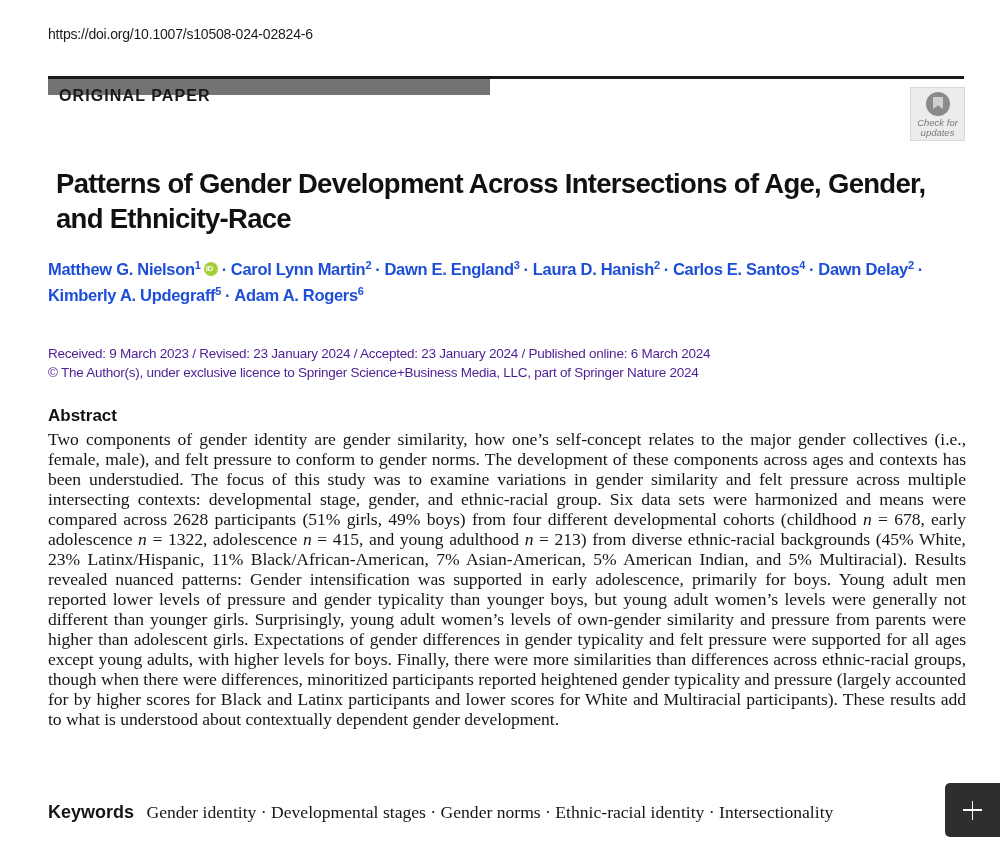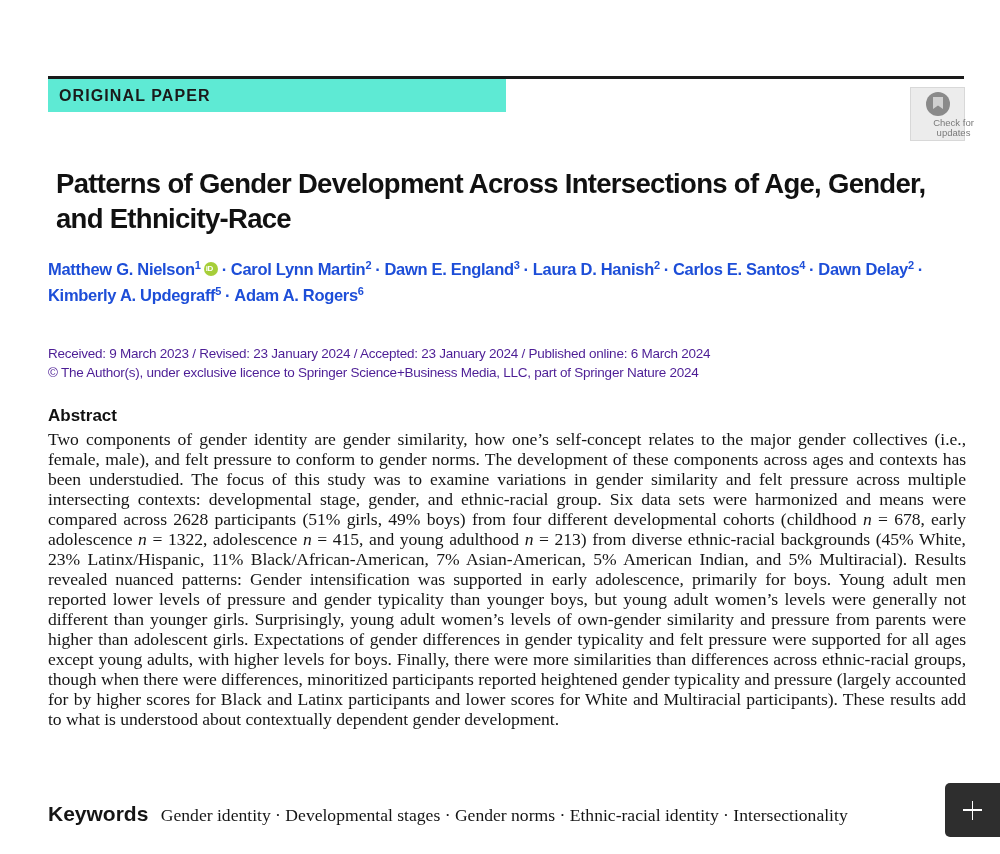--- a/index.html
+++ b/index.html
@@ -5,55 +5,56 @@
   html, body { margin: 0; padding: 0; background: #ffffff; }
   body { width: 1000px; height: 854px; position: relative; overflow: hidden; color: #111; }
   .sans { font-family: "Liberation Sans", "DejaVu Sans", sans-serif; }
   .serif { font-family: "Liberation Serif", "DejaVu Serif", serif; }
 
   .journal-meta { position: absolute; left: 48px; top: 24px; font-size: 14px; line-height: 21px; color: #1a1a1a; letter-spacing: -0.2px; }
   .journal-meta div { white-space: nowrap; }
 
   .top-rule { position: absolute; left: 48px; top: 76px; width: 916px; height: 3px; background: #1a1a1a; }
 
-  .section-bar { position: absolute; left: 48px; top: 79px; width: 442px; height: 33px; background: #5eead4; padding-left: 16px; }
+  .section-bar { position: absolute; left: 48px; top: 79px; width: 442px; height: 16px; background: #737373; }
   .section-bar span { position: absolute; left: 11px; top: 8px; font-size: 16px; font-weight: bold; letter-spacing: 1.1px; color: #1a1a1a; }
 
   .crossmark { position: absolute; left: 910px; top: 87px; width: 55px; height: 54px; background: #ececec; border: 1px solid #d8d8d8; box-sizing: border-box; text-align: center; }
   .crossmark .cm-circle { position: absolute; left: 15px; top: 4px; width: 24px; height: 24px; border-radius: 50%; background: #8a8a8a; }
   .crossmark .cm-circle::after { content: ""; position: absolute; left: 7px; top: 5px; width: 10px; height: 12px; background: #d0d0d0; clip-path: polygon(0 0,100% 0,100% 100%,50% 70%,0 100%); }
-  .crossmark .cm-text { position: absolute; left: 16px; top: 30px; width: 100%; font-size: 9.5px; line-height: 10px; color: #7a7a7a; }
+  .crossmark .cm-text { position: absolute; left: 0; top: 30px; width: 100%; font-size: 9.5px; line-height: 10px; color: #7a7a7a; font-style: italic; }
 
   .title { position: absolute; left: 48px; top: 158px; width: 880px; font-size: 27.5px; line-height: 35px; font-weight: bold; letter-spacing: -0.7px; color: #111; }
 
   .authors { position: absolute; left: 48px; top: 256px; width: 920px; font-size: 16.5px; line-height: 26px; font-weight: bold; letter-spacing: -0.3px; color: #1d4ed8; }
   .authors sup { font-size: 11px; line-height: 0; vertical-align: 6px; }
   .orcid { display: inline-block; width: 14px; height: 14px; border-radius: 50%; background: #a6ce39; vertical-align: -1px; margin-left: 3px; position: relative; }
   .orcid::after { content: "iD"; position: absolute; left: 2px; top: 1px; font-size: 8px; line-height: 12px; color: #fff; font-weight: bold; }
   .sep { font-weight: bold; margin: 0 4px; }
 
   .dates { position: absolute; left: 48px; top: 336px; font-size: 13.5px; line-height: 19px; color: #4c1d95; letter-spacing: -0.25px; margin-top: 8px; }
   .dates div { white-space: nowrap; }
 
   .abstract-heading { position: absolute; left: 48px; top: 406px; font-size: 17px; font-weight: bold; color: #111; }
   .abstract-body { position: absolute; left: 48px; top: 429px; width: 918px; font-size: 17.6px; line-height: 20px; text-align: justify; color: #151515; letter-spacing: -0.05px; }
   .abstract-body i { font-style: italic; }
 
   .keywords { position: absolute; left: 48px; top: 802px; font-size: 17.6px; color: #151515; white-space: nowrap; }
-  .keywords .kw-label { font-weight: bold; font-size: 21px; margin-right: 8px; }
+  .keywords .kw-label { font-weight: bold; font-size: 18px; margin-right: 8px; }
 
   .fab { position: absolute; left: 945px; top: 783px; width: 60px; height: 54px; background: #2e2e2e; border-radius: 5px 0 0 5px; }
   .fab::before, .fab::after { content: ""; position: absolute; background: #fff; }
   .fab::before { left: 18px; top: 26px; width: 19px; height: 1.6px; }
   .fab::after { left: 26.5px; top: 17.5px; width: 1.6px; height: 19px; }
 </style>
 </head>
 <body>
 
 <div class="journal-meta sans">
+  <div>https://doi.org/10.1007/s10508-024-02824-6</div>
 </div>
 
 <div class="top-rule"></div>
 
 <div class="section-bar sans">
   <span>ORIGINAL PAPER</span>
 </div>
 
 <div class="crossmark sans">
   <div class="cm-circle"></div>

